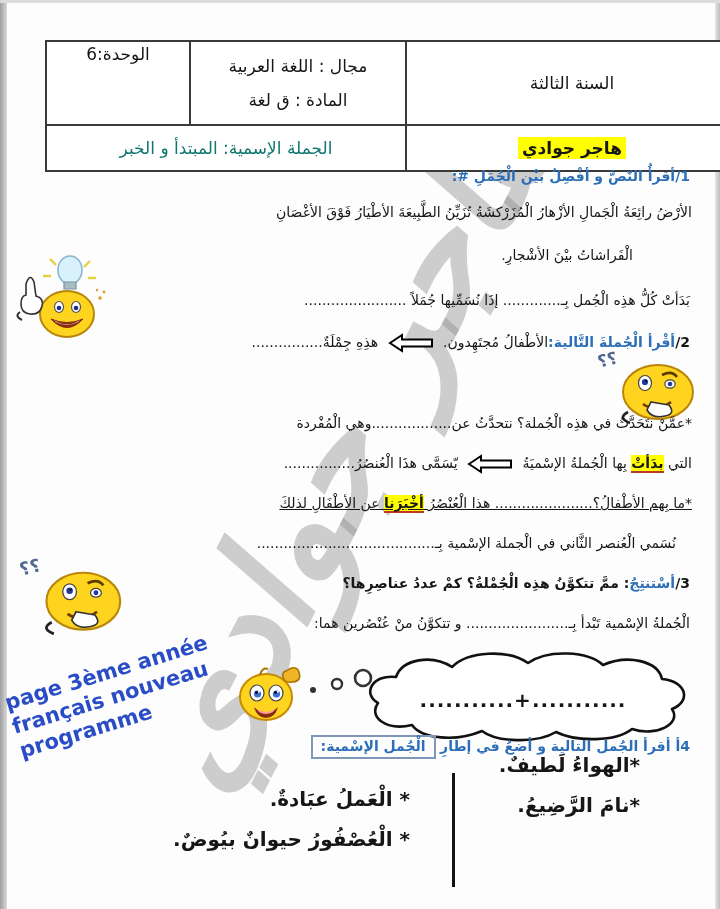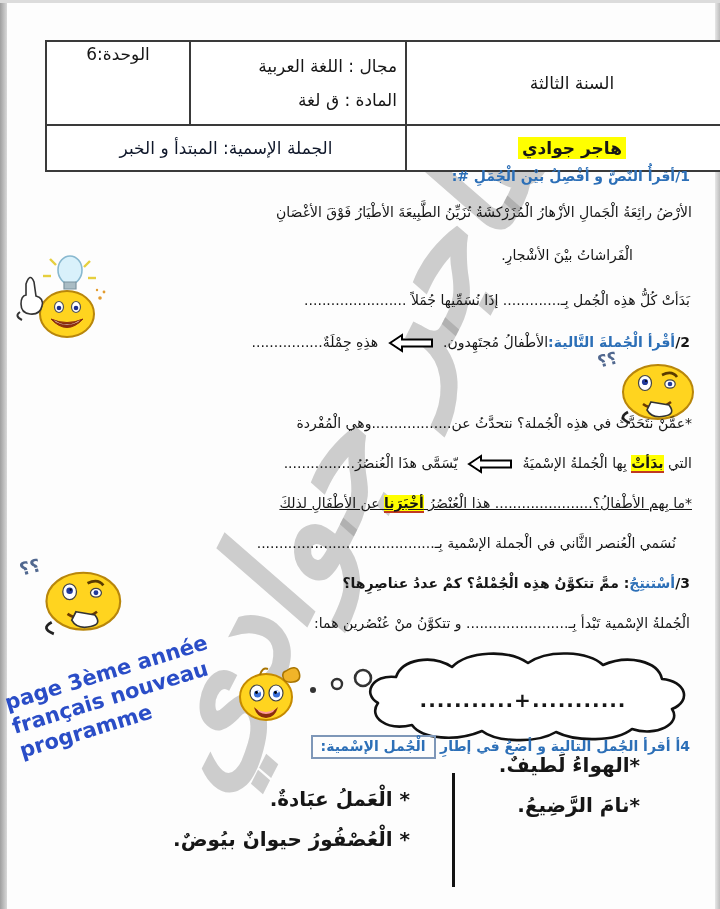--- a/index.html
+++ b/index.html
@@ -17,25 +17,25 @@
   .rtl{direction:rtl;unicode-bidi:plaintext;text-align:right;font-size:14px;line-height:1.35;white-space:nowrap;}
 
   
   table.head{
     position:absolute;left:45px;top:40px;width:638px;
     border-collapse:collapse;table-layout:fixed;direction:rtl;
     font-size:17px;
   }
   table.head td{border:2px solid #3a3a3a;padding:2px 8px;background:#fff;}
   td.c-year{width:314px;text-align:center;vertical-align:middle;height:78px;}
-  td.c-subject{width:198px;text-align:right;vertical-align:middle;margin-left:16px;}
+  td.c-subject{width:198px;text-align:center;vertical-align:middle;margin-left:16px;}
   td.c-subject .l2{margin-top:14px;}
   td.c-unit{width:126px;text-align:center;vertical-align:top;padding-top:4px;}
   td.c-teacher{height:40px;text-align:center;}
-  td.c-lesson{text-align:center;color:#0f172a;}
+  td.c-lesson{text-align:center;color:#0f766e;}
   .hl-name{background:#ffff00;font-weight:bold;padding:1px 4px;}
   .h-blue{color:#2c6fb7;font-weight:bold;}
   .num{color:#161616;font-weight:bold;}
   .mark{background:#ffff00;border-bottom:2px solid #c03a22;font-weight:bold;}
   .boxed{border:2px solid #7e97b8;padding:1px 8px 3px 8px;margin-left:4px;text-align:right;}
 
   .arrow-svg{vertical-align:middle;margin:0 5px;}
 
   .col-items{line-height:40px;font-size:20px;font-weight:bold;}
   .divider{position:absolute;left:452px;top:773px;width:3px;height:114px;background:#121212;}

